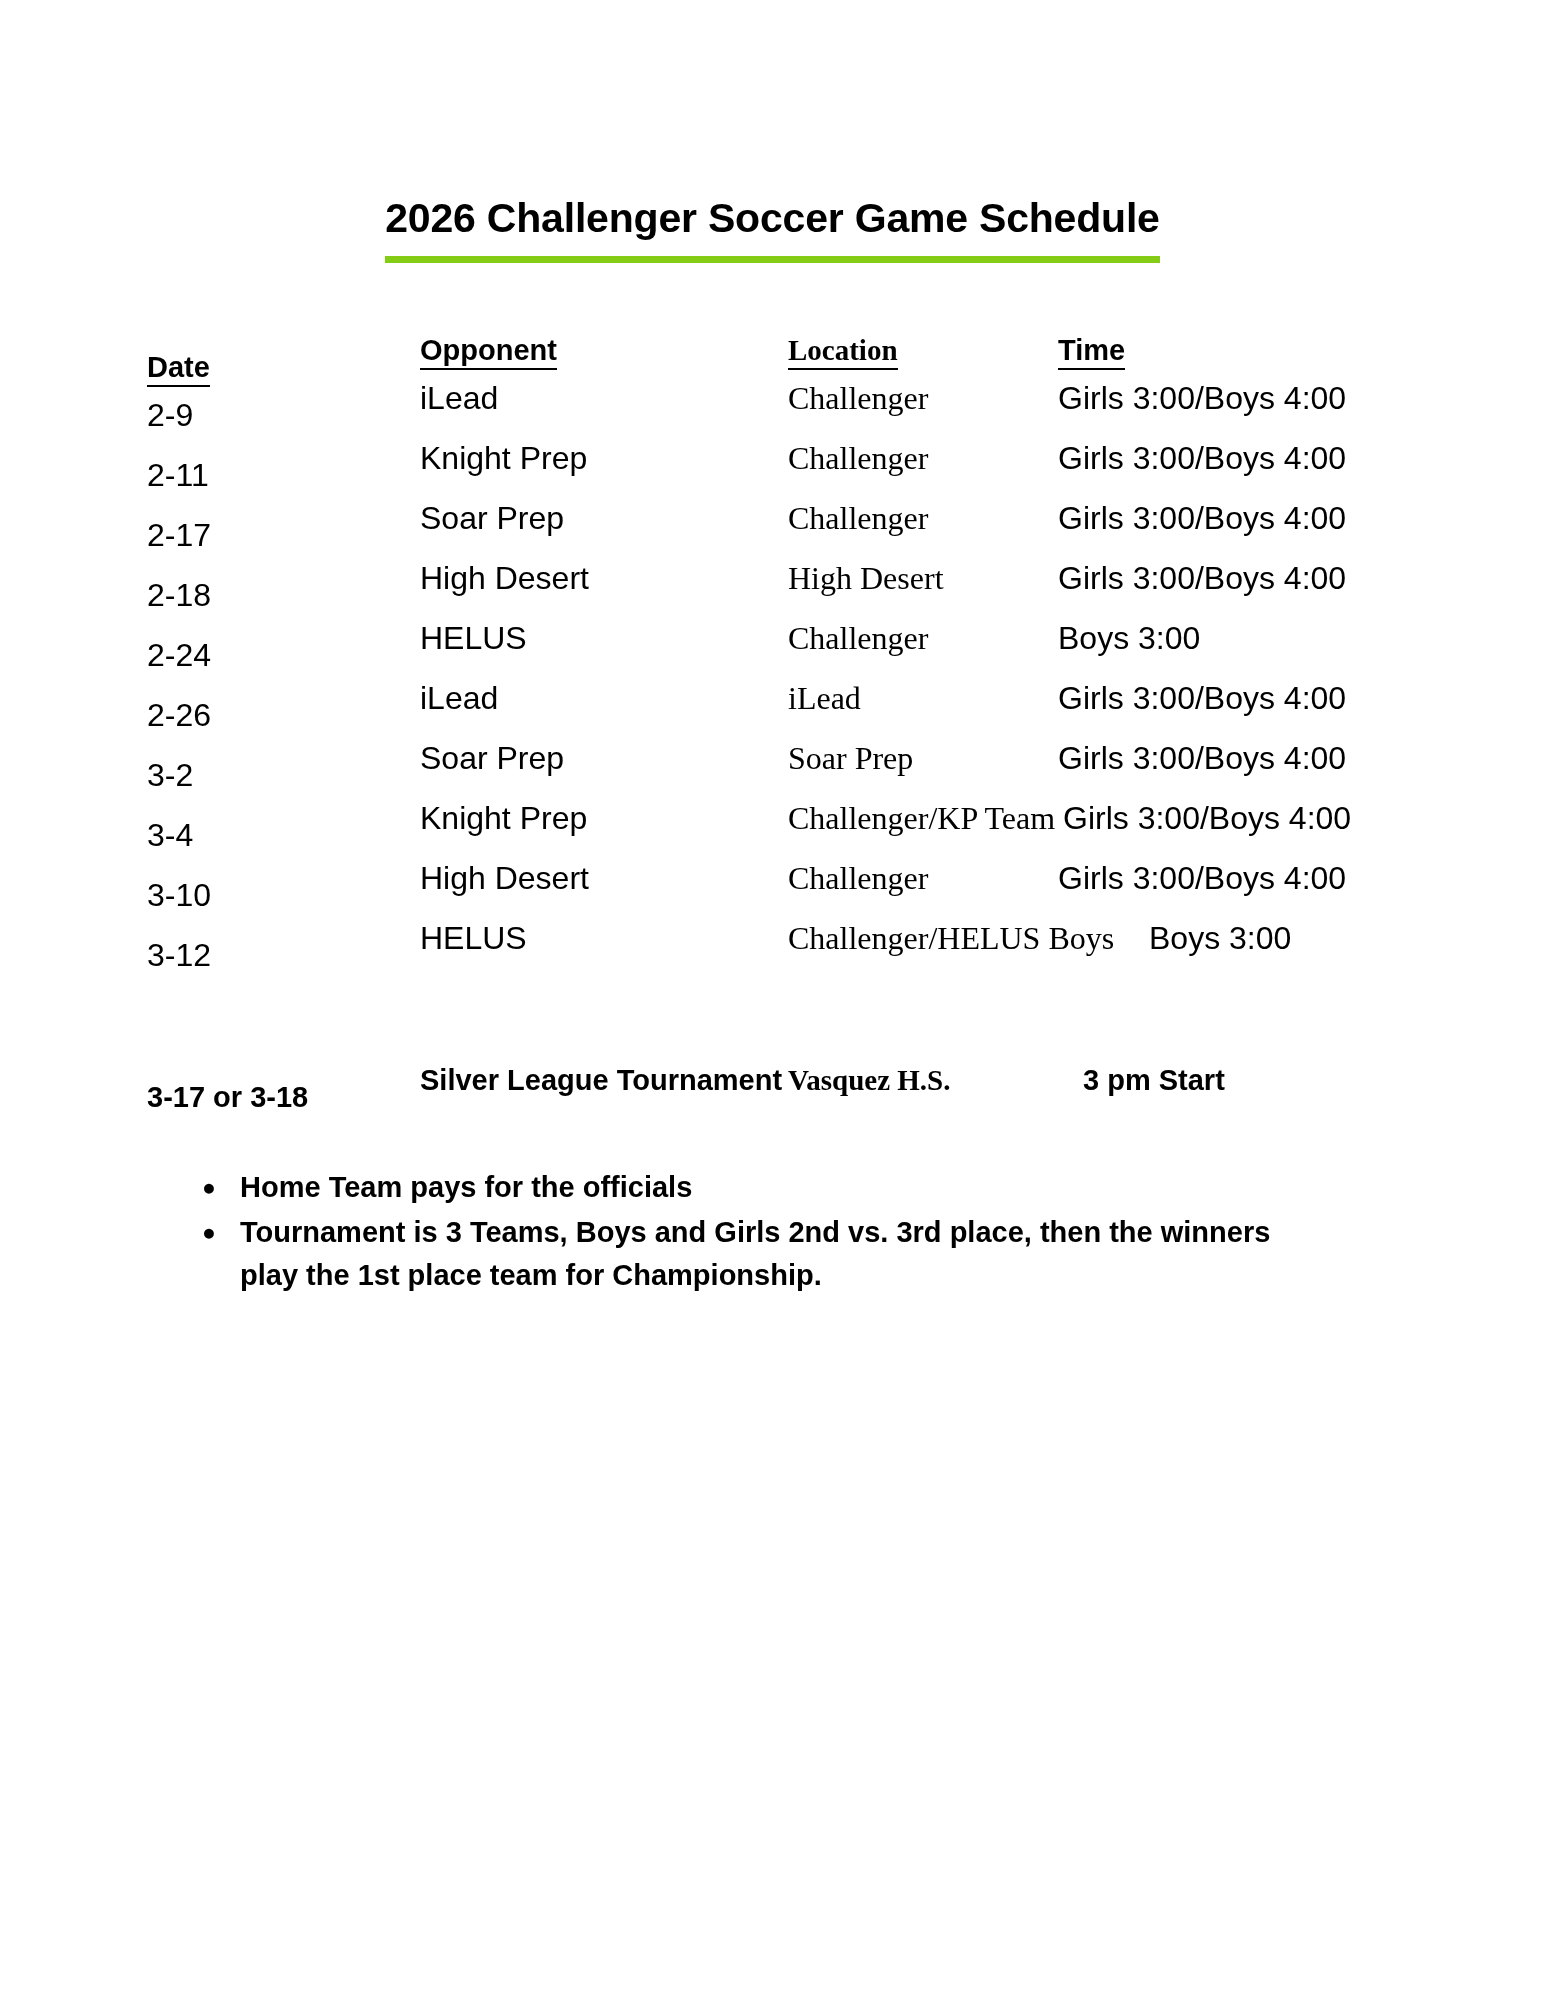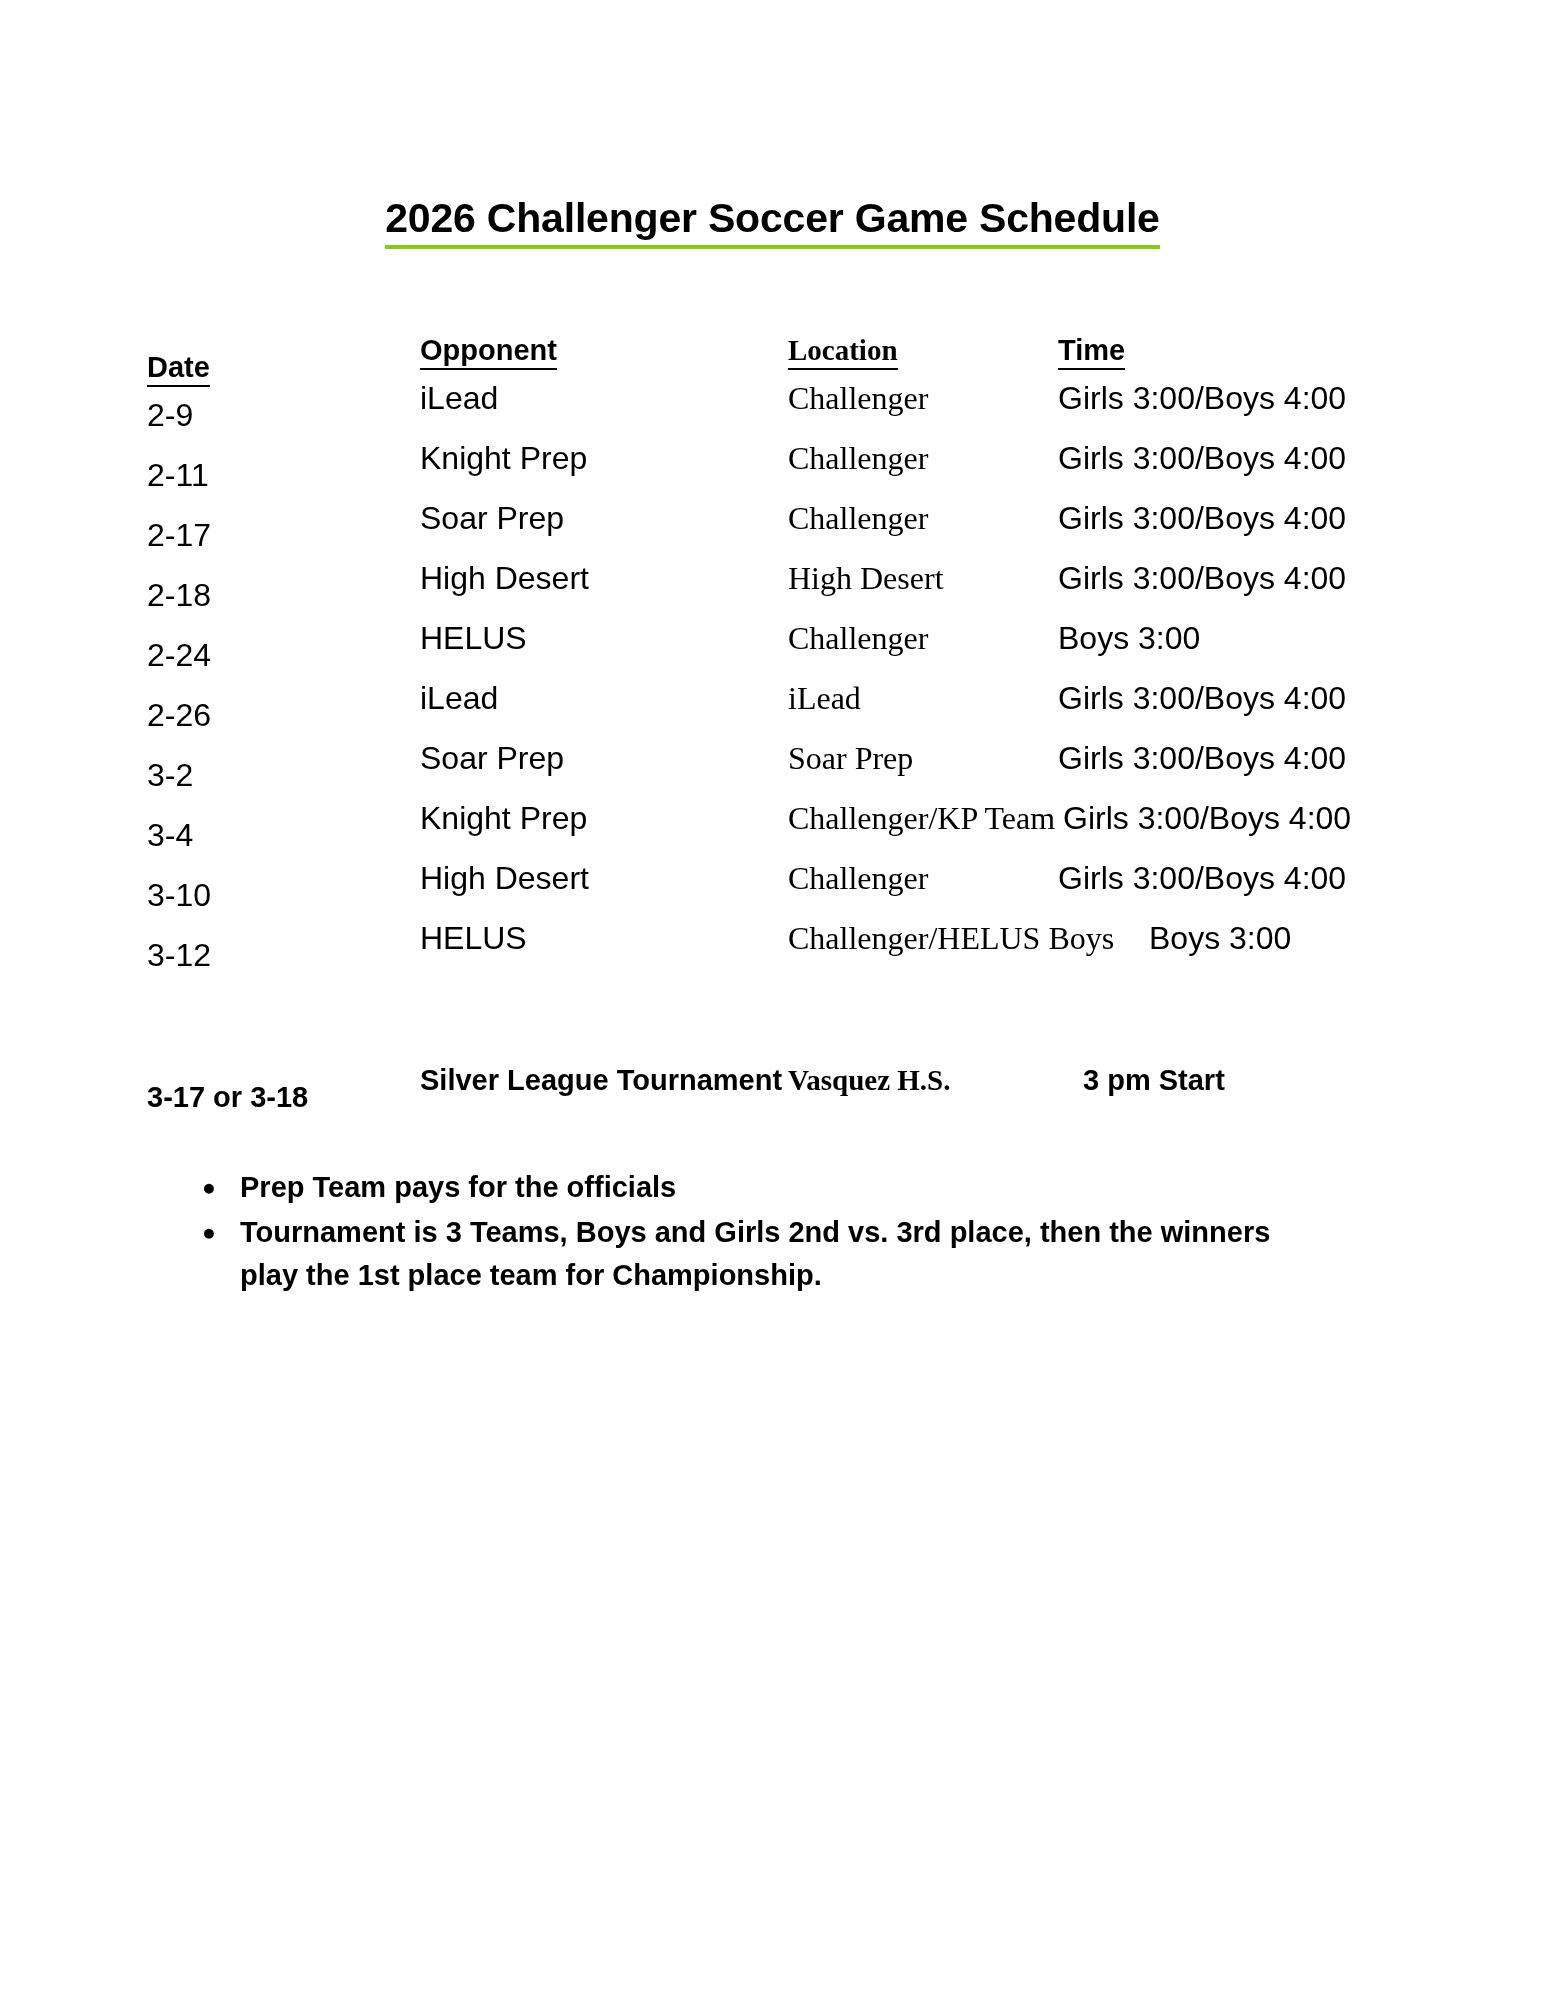--- a/index.html
+++ b/index.html
@@ -34,22 +34,22 @@
     left: 0;
     width: 1545px;
     text-align: center;
     font-size: 41px;
     font-weight: bold;
     letter-spacing: -0.2px;
     line-height: 1.1;
     white-space: nowrap;
   }
   .doc-title span.ul {
-    border-bottom: 4px solid #84cc16;
-    padding-bottom: 4px;
+    border-bottom: 7px solid #84cc16;
+    padding-bottom: 15px;
   }
 
   
   .schedule {
     position: absolute;
     top: 333px;
     left: 147px;
     width: 1250px;
   }
   .srow {
@@ -216,21 +216,21 @@
   <div class="tournament">
     <div class="cell c-date">3-17 or 3-18</div>
     <div class="cell c-opponent">Silver League Tournament</div>
     <div class="cell c-location">Vasquez H.S.</div>
     <div class="cell c-time">3 pm Start</div>
   </div>
 
   <div class="notes">
     <div class="note-item">
       <span class="note-bullet">●</span>
-      <span class="note-text">Prep Team pays for the officials</span>
+      <span class="note-text">Home Team pays for the officials</span>
     </div>
     <div class="note-item">
       <span class="note-bullet">●</span>
       <span class="note-text">Tournament is 3 Teams, Boys and Girls 2nd vs. 3rd place, then the winners play the 1st place team for Championship.</span>
     </div>
   </div>
 
 </div>
 
 </body></html>

